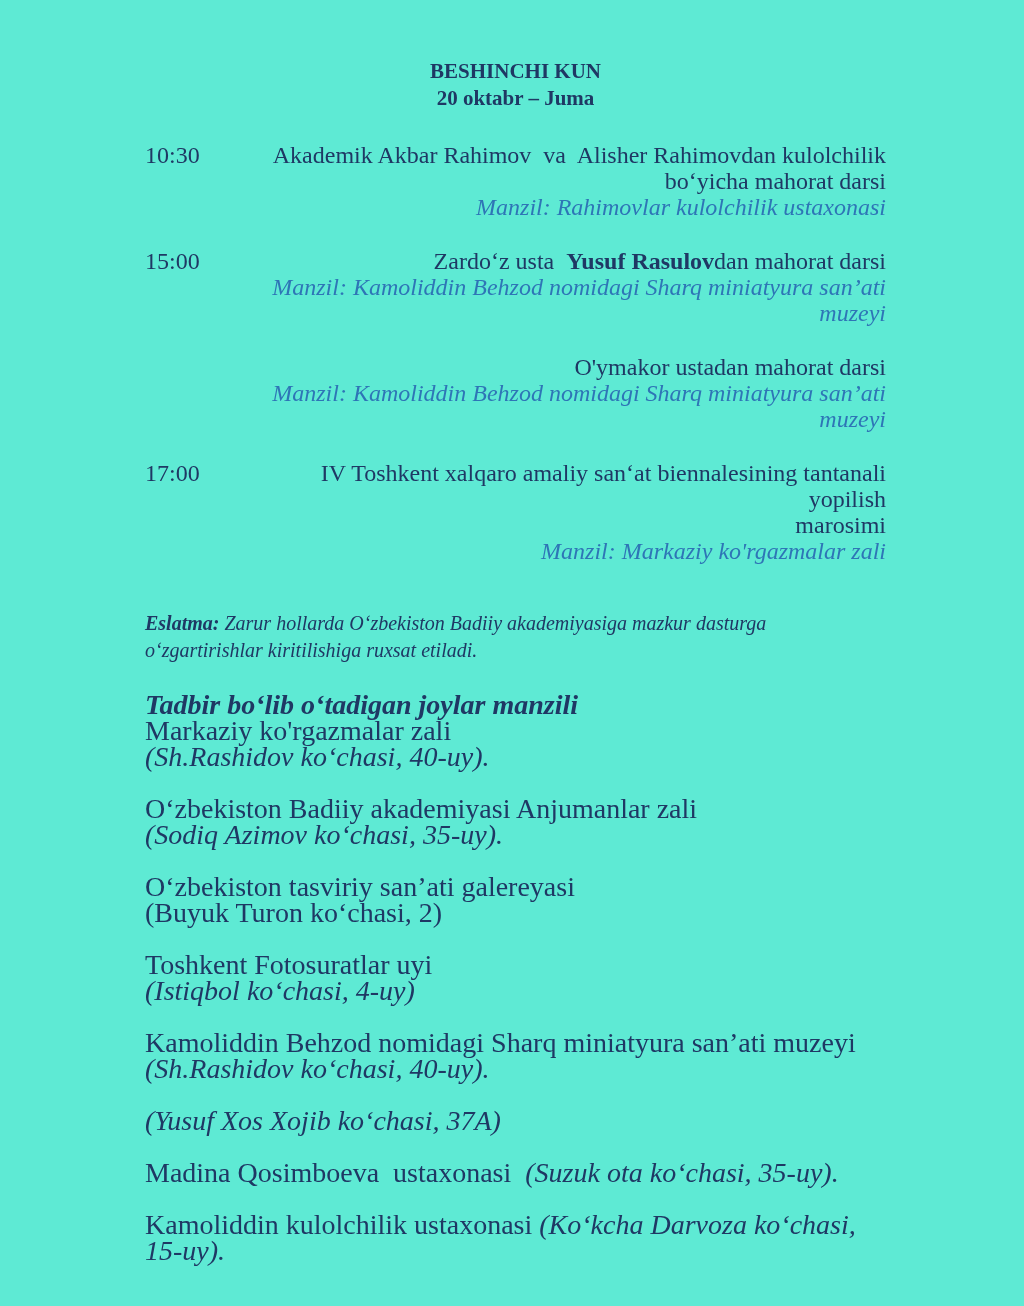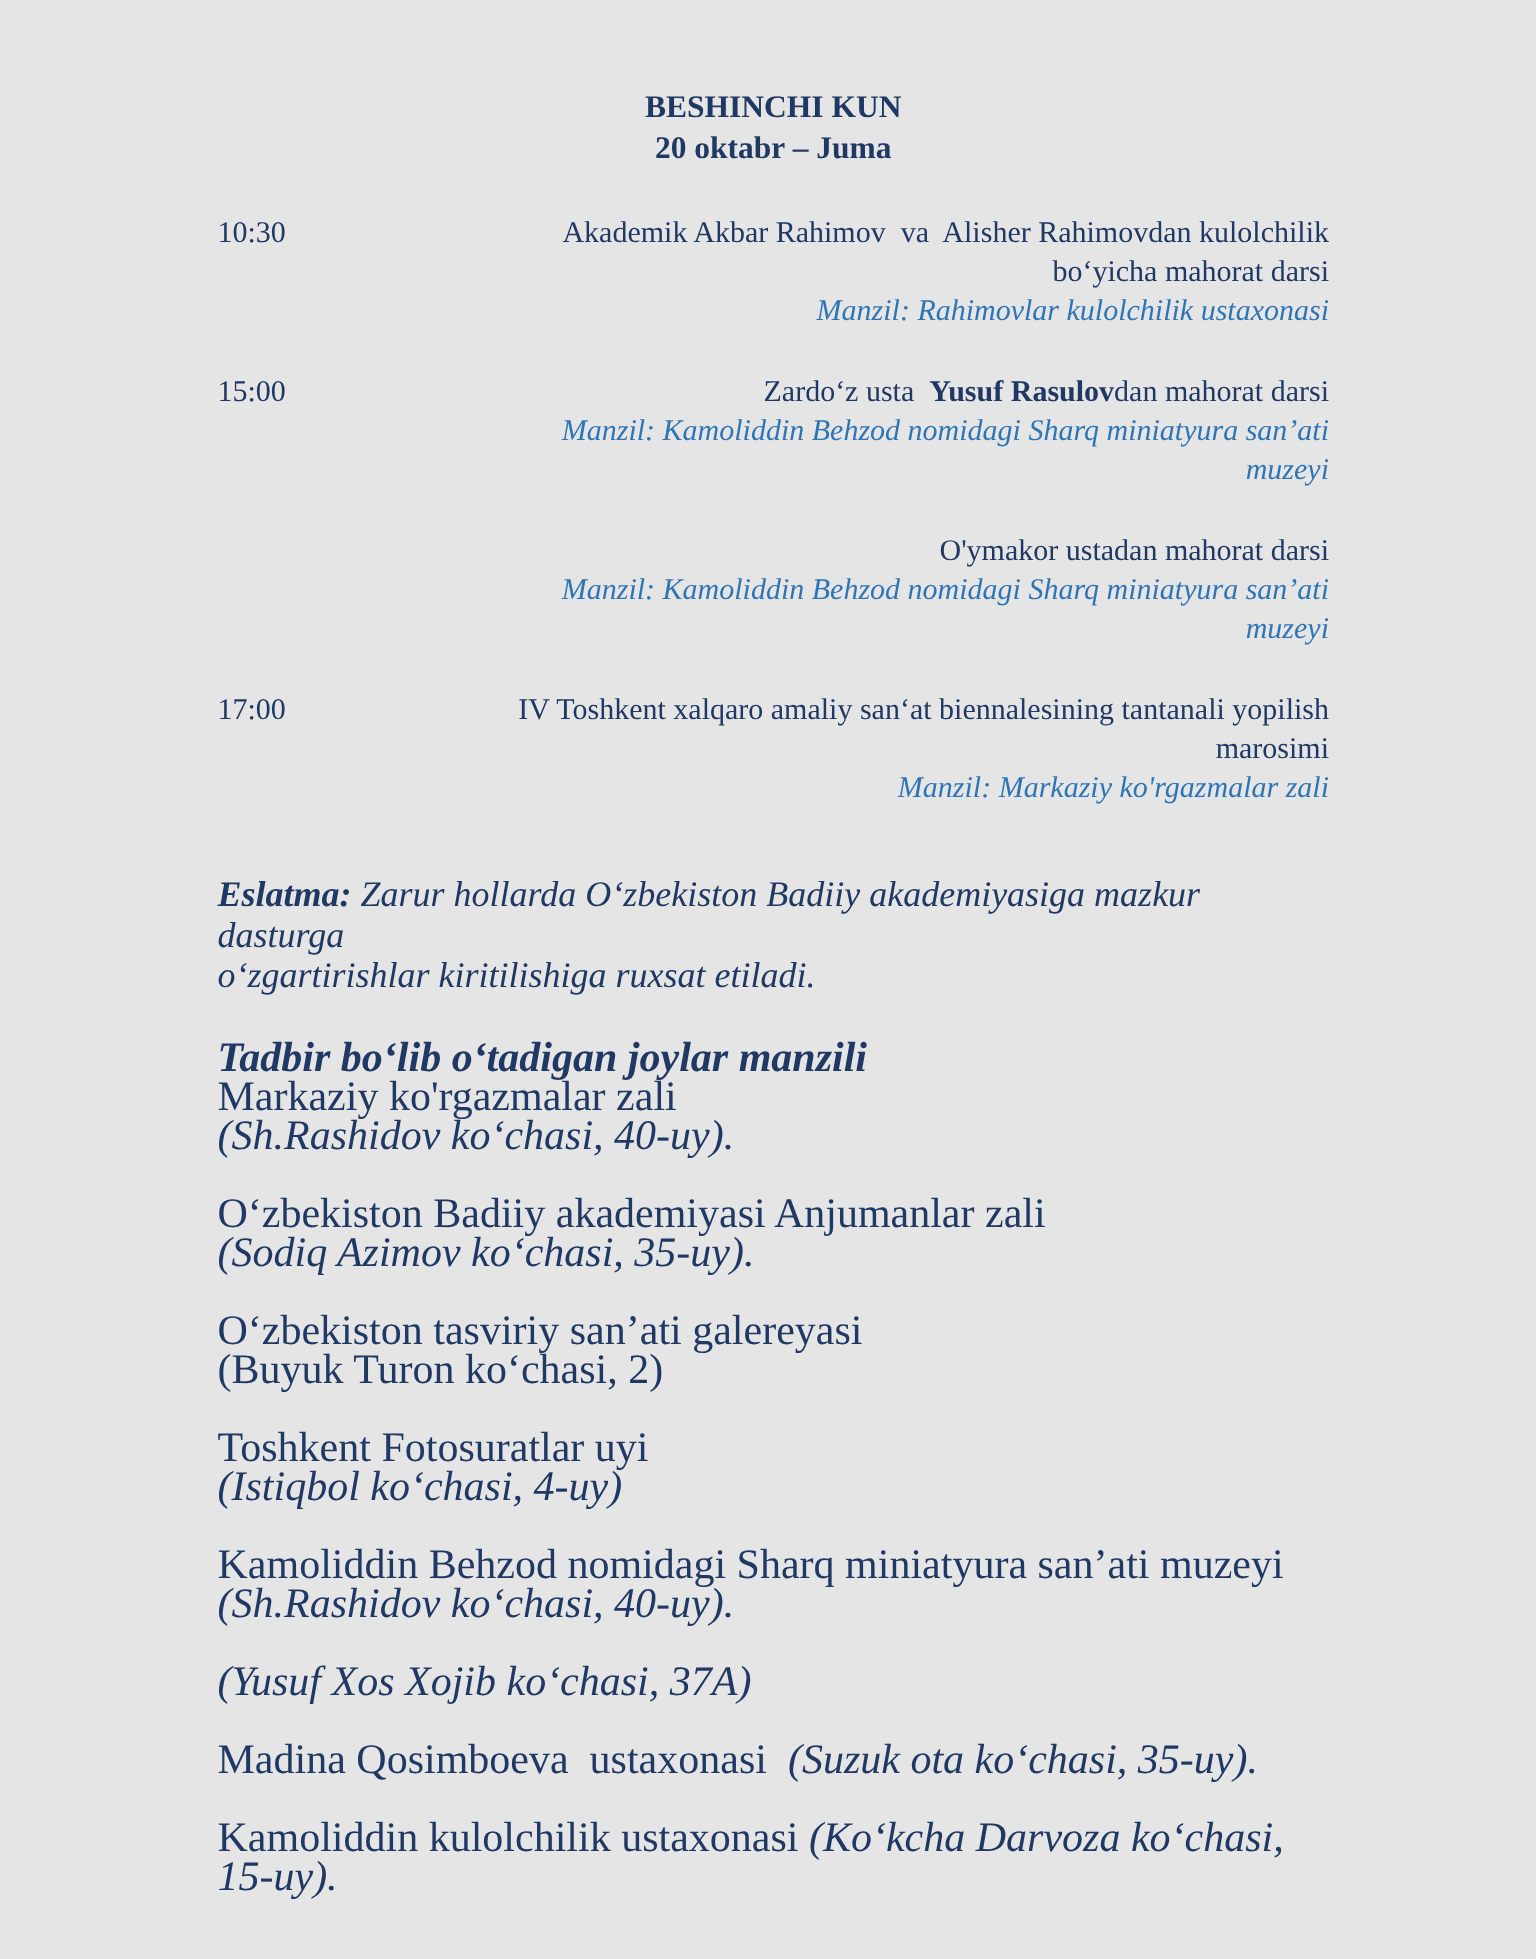--- a/index.html
+++ b/index.html
@@ -1,36 +1,36 @@
 <!DOCTYPE html>
 <html><head>
 <meta charset="utf-8">
 <style>
   html,body { margin:0; padding:0; background:#ffffff; }
   .page {
     position:relative;
     width:1024px; height:1306px;
-    background:#e5e5e5;
+    background:#5eead4;
     box-sizing:border-box;
     padding:58px 138px 0 145px;
     font-family:"Liberation Serif", serif;
     color:#1f3864;
     overflow:hidden;
   }
   .title-block { text-align:center; margin-bottom:30px; }
   .title-line { display:block; font-weight:bold; font-size:21px; line-height:27px; }
 
-  .entry { display:flex; font-size:20px; line-height:26px; margin-bottom:28px; }
+  .entry { display:flex; font-size:24px; line-height:26px; margin-bottom:28px; }
   .entry .time { flex:0 0 115px; width:115px; }
   .entry .ebody { flex:1; white-space:pre-wrap;text-align:right; }
   .dline { display:block; }
   .bold-name { font-weight:bold; }
   .mline { display:block; color:#2e75b6; font-style:italic; }
 
-  .note { margin-top:46px; margin-bottom:28px; font-size:24px; line-height:27px; font-style:italic; white-space:pre-wrap; }
+  .note { margin-top:46px; margin-bottom:28px; font-size:20px; line-height:27px; font-style:italic; white-space:pre-wrap; }
   .note-label { font-weight:bold; }
   .note-l2 { display:block; }
 
   .venues { font-size:28px; line-height:26px; }
   .venues-heading { font-weight:bold; font-style:italic; }
   .venue { margin-bottom:26px; white-space:pre-wrap; }
   .venue span { display:block; }
   .venue.inlined span { display:inline; }
   .vaddr { font-style:italic; }
   .vaddr.upright { font-style:normal; }

